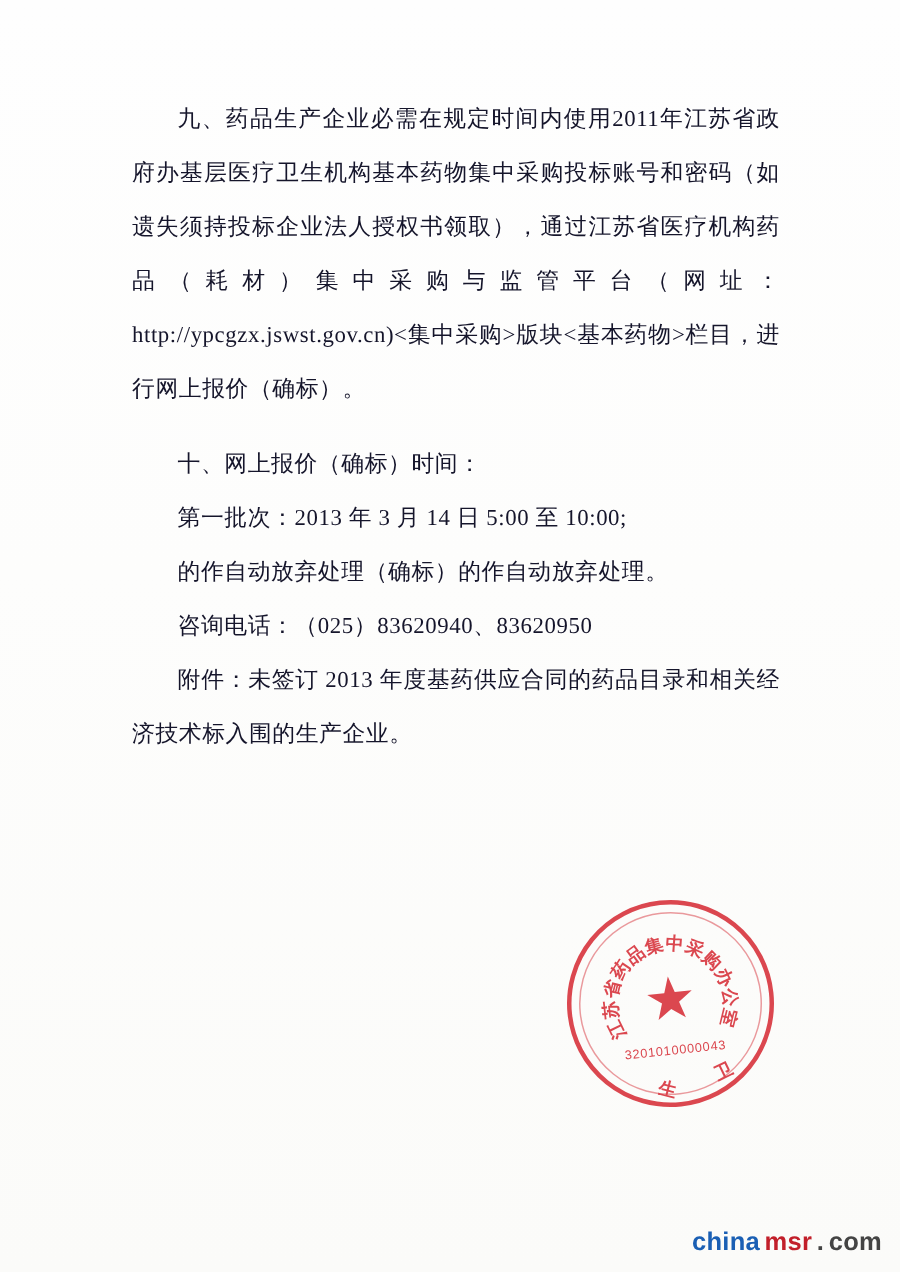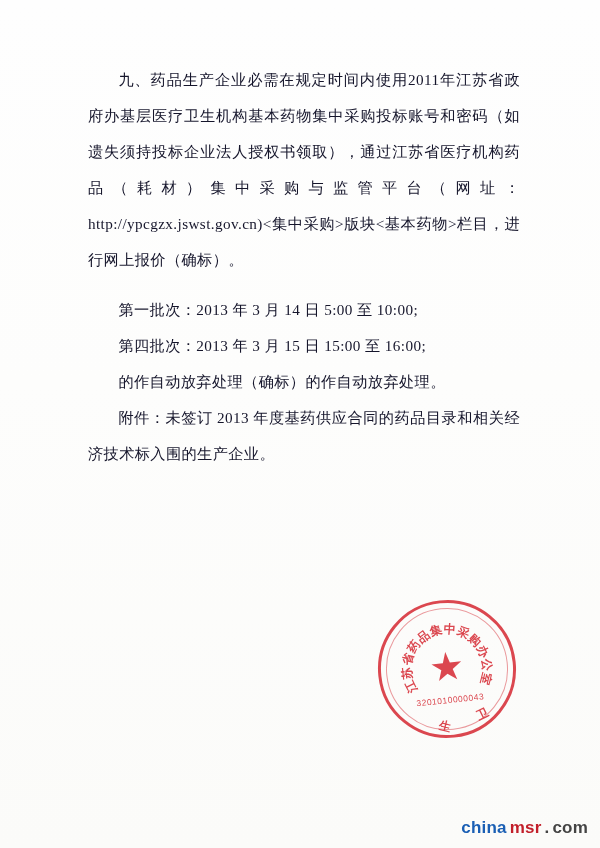--- a/index.html
+++ b/index.html
@@ -159,29 +159,30 @@
 
 <div class="page">
   <div class="paper-tone"></div>
 
   <div class="doc-body">
 
     <p class="para indent">九、药品生产企业必需在规定时间内使用2011年江苏省政府办基层医疗卫生机构基本药物集中采购投标账号和密码（如遗失须持投标企业法人授权书领取），通过江苏省医疗机构药品（耗材）集中采购与监管平台（网址：http://ypcgzx.jswst.gov.cn)&lt;集中采购&gt;版块&lt;基本药物&gt;栏目，进行网上报价（确标）。</p>
 
     <div class="block-gap"></div>
 
+    <div class="line indent">十、网上报价（确标）时间：</div>
 
     <div class="line indent">第一批次：2013 年 3 月 14 日 5:00 至 10:00;</div>
 
 
 
-    <div class="line indent">第四批次：2013 年 3 月 15 日 15:00 至 16:00;</div>
 
     <div class="line indent">的作自动放弃处理（确标）的作自动放弃处理。</div>
 
+    <div class="line indent">咨询电话：（025）83620940、83620950</div>
 
     <p class="para indent">附件：未签订 2013 年度基药供应合同的药品目录和相关经济技术标入围的生产企业。</p>
   </div>
 
   <div class="stamp">
     <div class="stamp-inner"></div>
     <div class="stamp-arc-text" id="seal-arc">
         <span style="transform: rotate(-110deg) translate(-50%, -48px);">江</span>
         <span style="transform: rotate(-90deg) translate(-50%, -48px);">苏</span>
         <span style="transform: rotate(-70deg) translate(-50%, -48px);">省</span>

